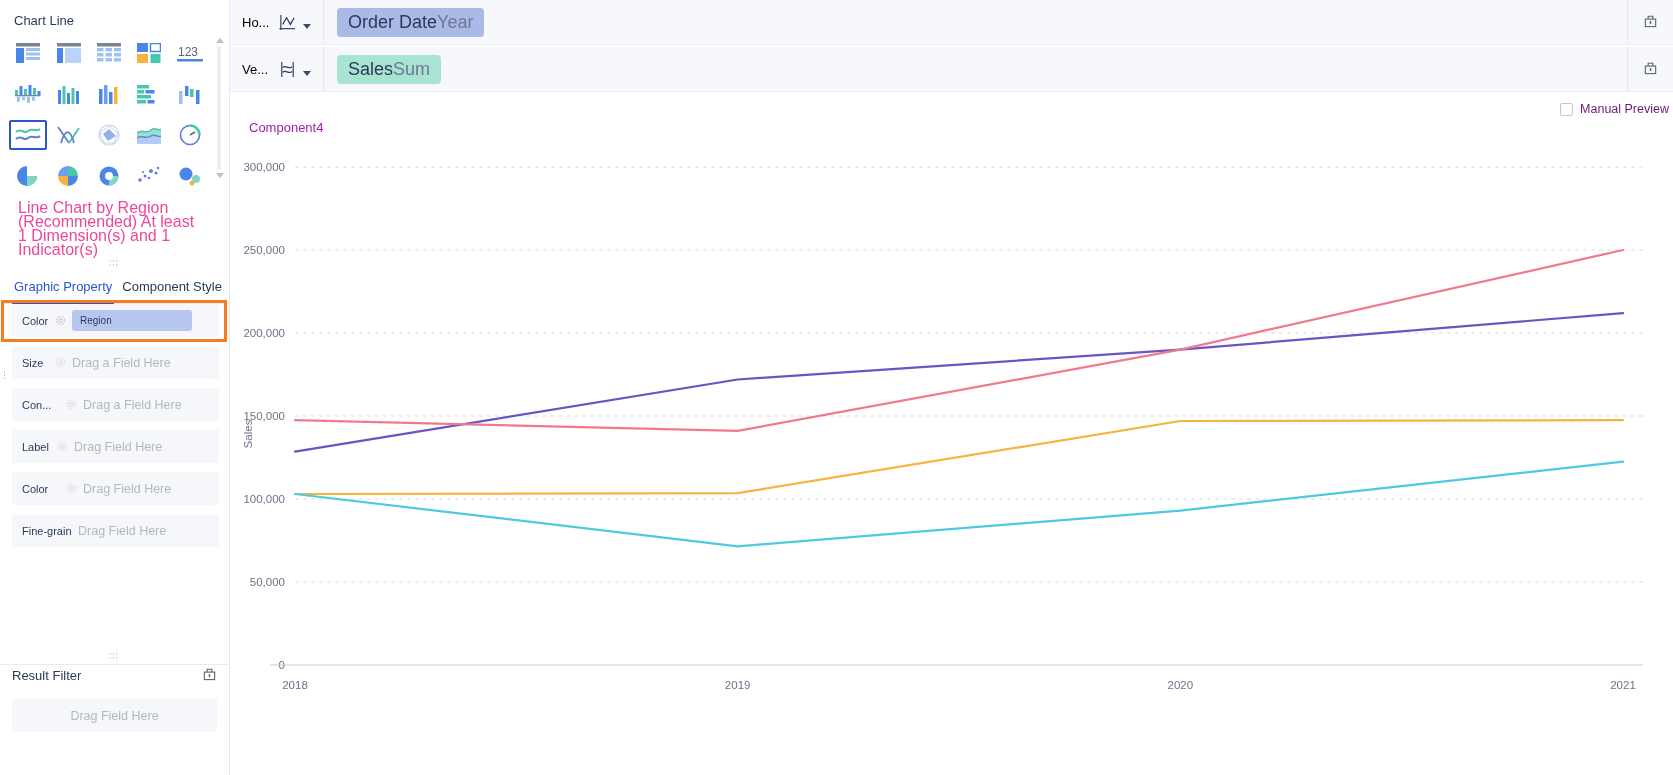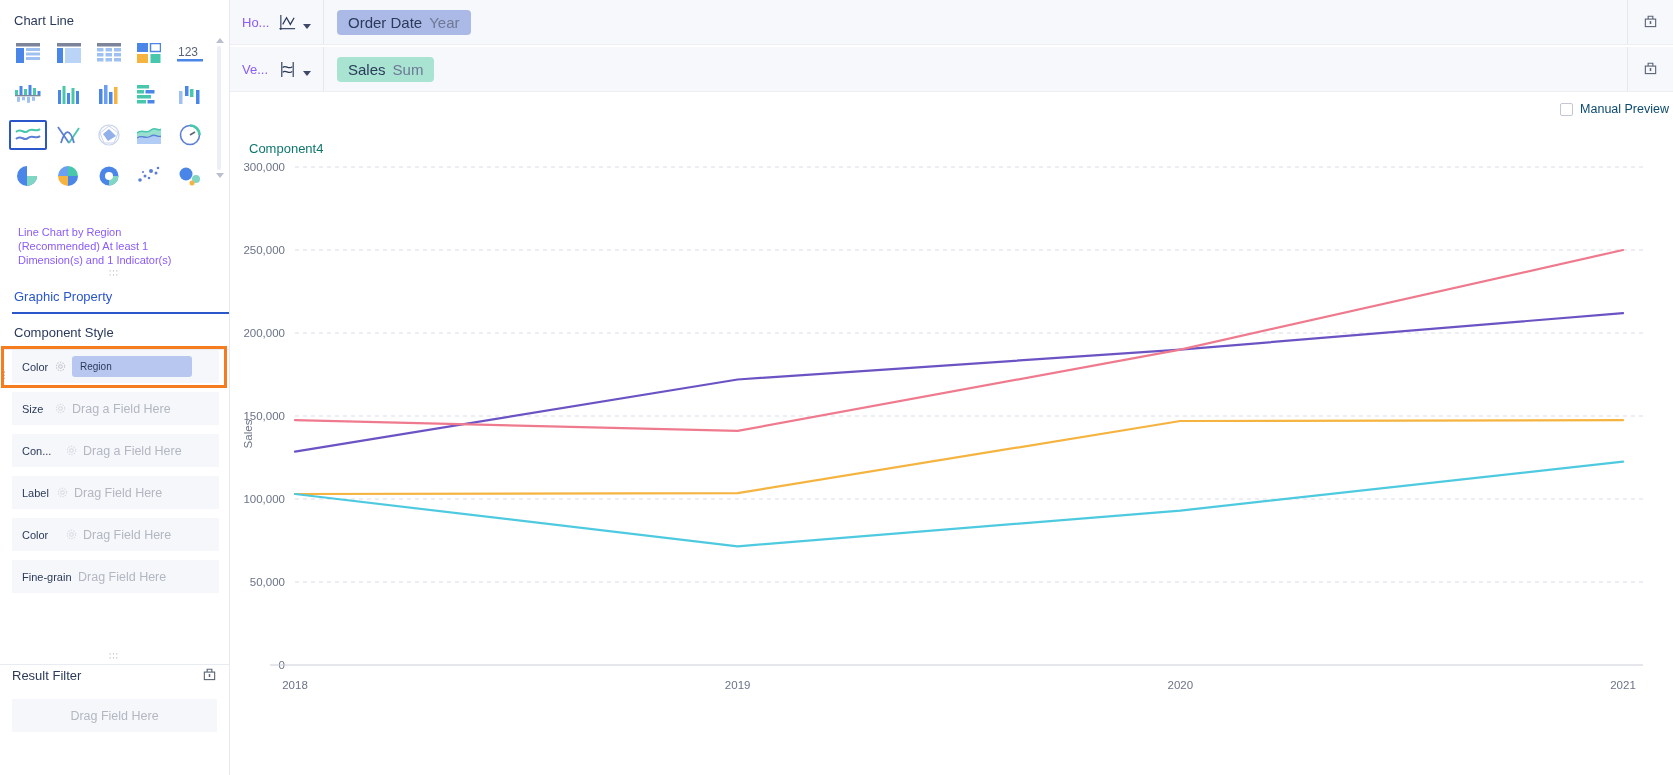--- a/index.html
+++ b/index.html
@@ -42,33 +42,33 @@
 
   .scroll-col {
     position: absolute; right: 5px; top: 38px;
     width: 9px; height: 140px;
   }
   .scroll-col .tr { width: 0; height: 0; border-left: 4px solid transparent; border-right: 4px solid transparent; border-bottom: 5px solid #b9c0cf; margin: 0 auto;}
   .scroll-col .tr2 { width: 0; height: 0; border-left: 4px solid transparent; border-right: 4px solid transparent; border-top: 5px solid #b9c0cf; margin: 0 auto; position:absolute; bottom:0; left:0; right:0;}
   .scroll-col .bar { position: absolute; top: 8px; bottom: 8px; left: 2px; width: 4px; background: #eceef3; border-radius: 2px; }
 
   .rec-text {
-    font-size: 11px; color: #8b5cf6; line-height: 14px;
-    padding: 8px 10px 0 18px; width: 215px; margin-top: 24px;
+    font-size: 16px; color: #ec4899; line-height: 14px;
+    padding: 8px 10px 0 18px; width: 215px;
   }
   .grip-dots {
     text-align: center; color: #b8bdc9; font-size: 10px;
     letter-spacing: 2px; line-height: 4px; padding-top: 2px;
     height: 12px;
   }
   .grip-dots span { display:block; }
 
   .tabs {
     display: flex; border-bottom: 1px solid #e8ebf1; margin-top: 4px;
-    padding-left: 12px; gap: 6px; flex-direction: column;
+    padding-left: 12px; gap: 6px;
   }
   .tab {
     font-size: 13px; padding: 6px 2px 9px 2px; color: #2b3a5b; cursor: pointer;
     position: relative;
   }
   .tab.active { color: #2b56c9; }
   .tab.active::after {
     content: ""; position: absolute; left: 0; right: 0; bottom: -1px;
     height: 2px; background: #2b56c9;
   }
@@ -125,55 +125,55 @@
 
   
   .main { flex: 1 1 auto; position: relative; background: #fff; }
 
   .shelf-bar {
     display: flex; align-items: center; height: 45px;
     background: #f7f8fb; border-bottom: 1px solid #eceef3;
     position: relative;
   }
   .shelf-bar.second { margin-top: 2px; }
-  .sb-name { width: 44px; padding-left: 12px; font-size: 13px; color: #8b5cf6; }
+  .sb-name { width: 44px; padding-left: 12px; font-size: 13px; color: #000000; }
   .sb-icon { width: 26px; display: flex; align-items:center; justify-content:center; }
   .sb-caret {
     width: 0; height: 0; border-left: 4px solid transparent;
     border-right: 4px solid transparent; border-top: 5px solid #40486a;
     margin-left: 3px; margin-top: 9px;
   }
   .sb-sep { width: 1px; align-self: stretch; background: #e4e7ee; margin-left: 12px; }
   .sb-field { margin-left: 13px; }
   .field-pill {
-    display: inline-flex; align-items: flex-end; gap: 7px;
-    border-radius: 4px; padding: 4px 11px; font-size: 15px;
+    display: inline-flex; align-items: flex-end; 
+    border-radius: 4px; padding: 4px 11px; font-size: 18px;
   }
   .field-pill.blue { background: #aab9e6; color: #2b3a5b; }
   .field-pill.green { background: #a9e3d2; color: #2b3a5b; }
   .field-pill .agg { color: #6f7895; }
   .sb-right {
     margin-left: auto; width: 46px; display:flex; align-items:center;
     justify-content:center; border-left: 1px solid #e4e7ee; align-self: stretch;
   }
 
   .preview-row {
     height: 28px; display: flex; align-items: center; justify-content: flex-end;
     padding-right: 4px; padding-top: 6px;
   }
   .cb {
     width: 13px; height: 13px; border: 1px solid #c2c7d2;
     border-radius: 2px; background: #fff; margin-right: 7px;
   }
-  .preview-label { font-size: 12.5px; color: #0c4a6e; }
+  .preview-label { font-size: 12.5px; color: #701a75; }
 
   .chart-area { position: relative; height: 660px; }
   .comp-title {
-    position: absolute; left: 19px; top: 21px;
-    font-size: 13px; color: #0f766e;
+    position: absolute; left: 19px; top: 0;
+    font-size: 13px; color: #a21caf;
   }
   .chart-svg { position: absolute; left: 0; top: 0; }
 </style>
 </head>
 <body>
 
 <div class="app">
 
   <div class="left-panel">
 

